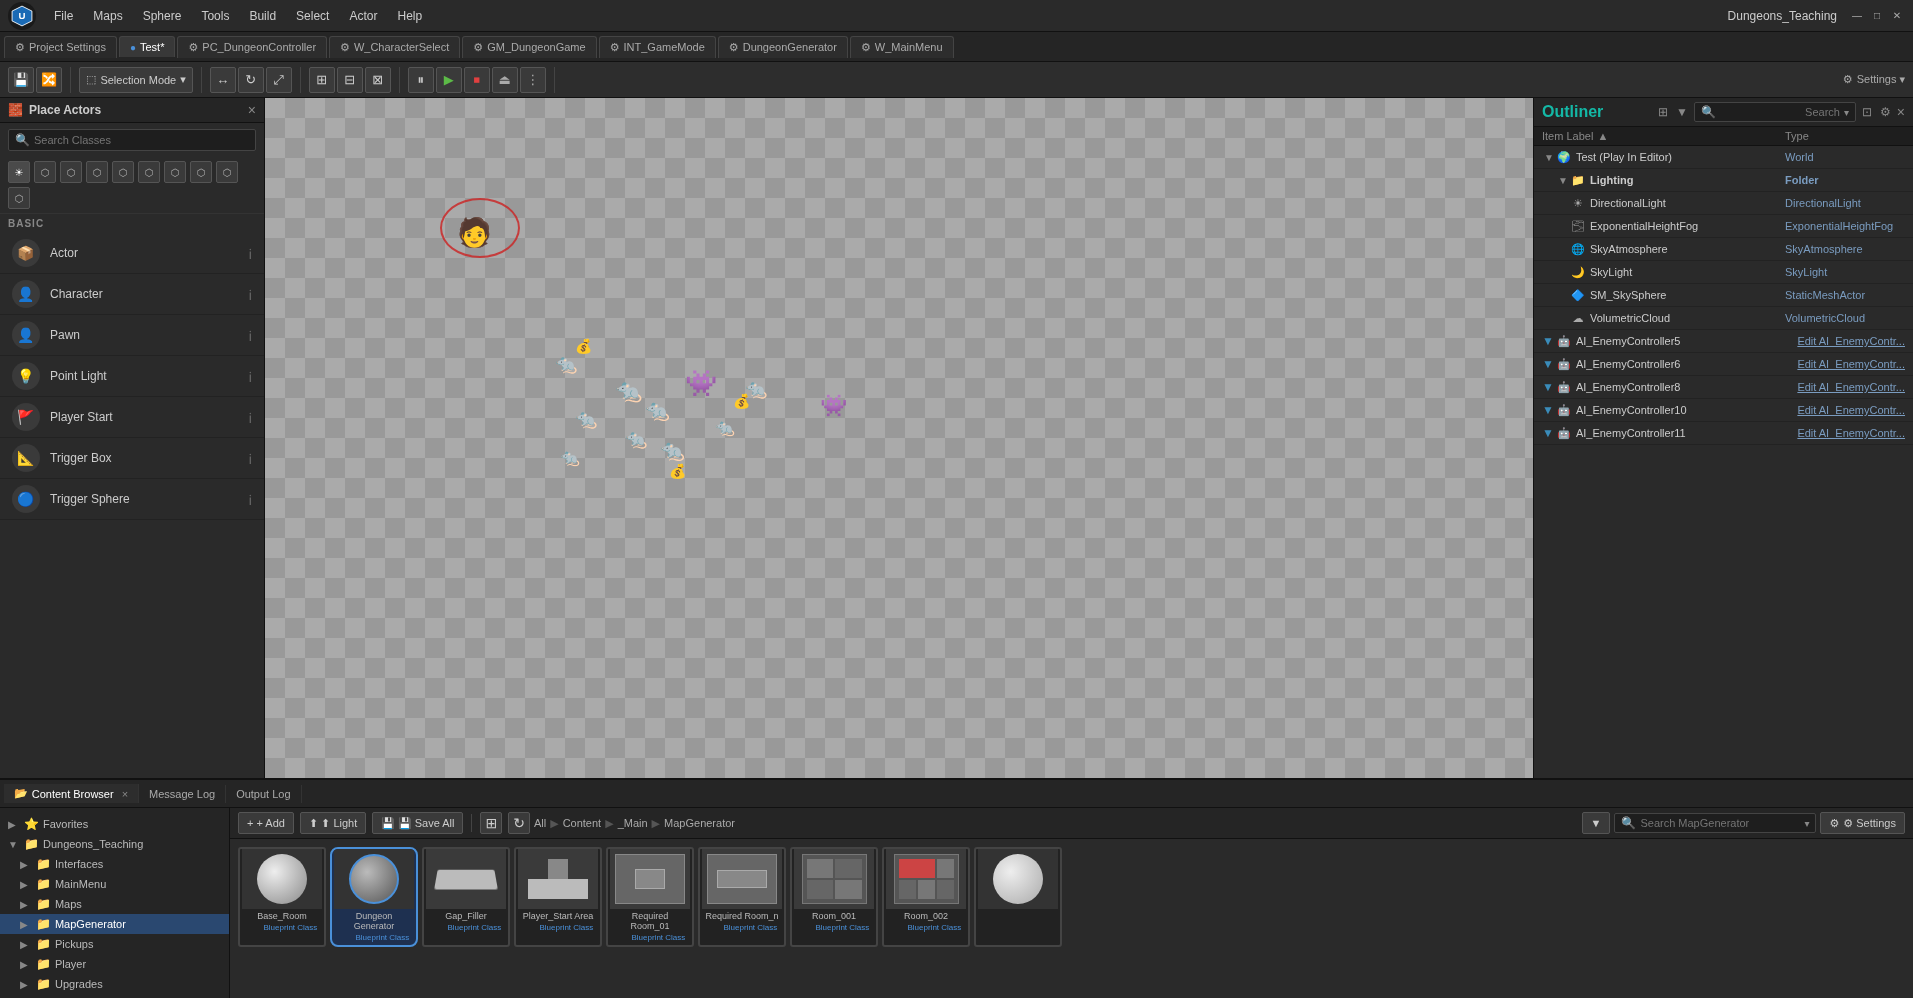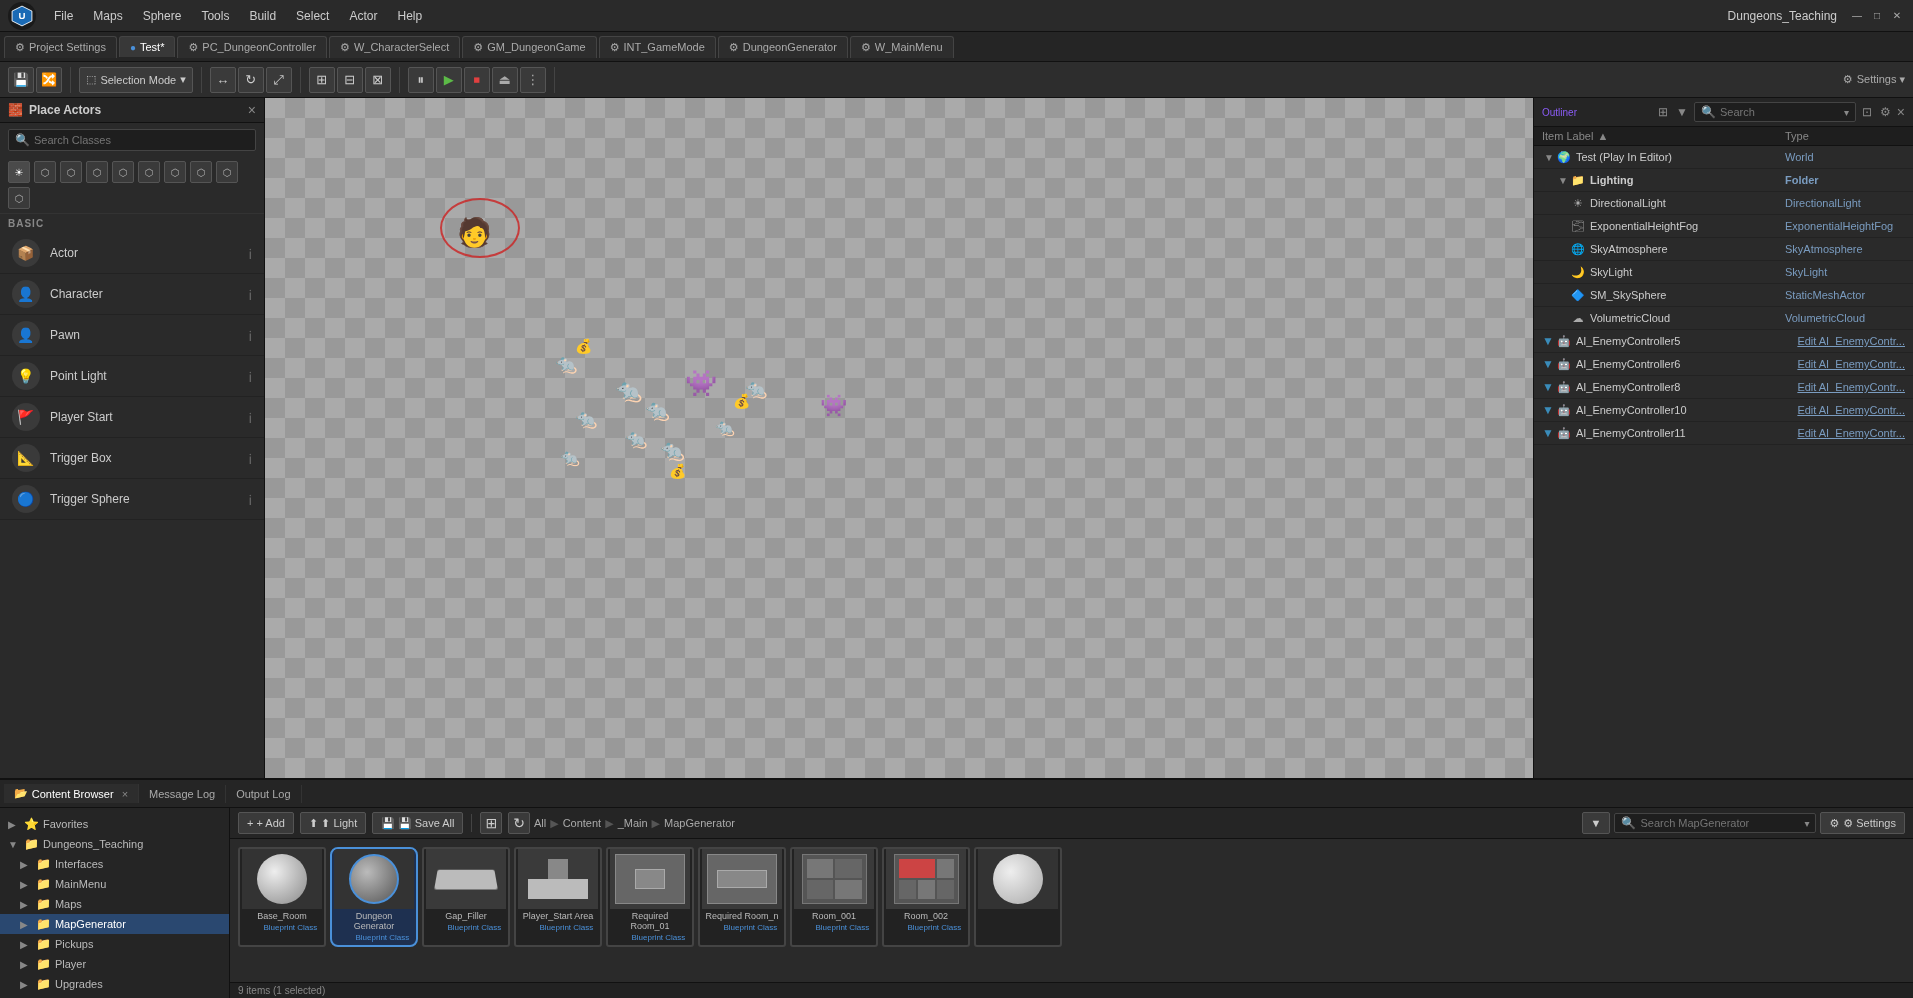--- a/index.html
+++ b/index.html
@@ -61,24 +61,24 @@
     .health-fill { height: 100%; background: #3cb84a; width: 90%; }
     .mana-bar { width: 200px; height: 16px; background: #555; border-radius: 2px; overflow: hidden; }
     .mana-fill { height: 100%; background: #3055c8; width: 50%; }
     .enemy-figure { position: absolute; color: #6a3a1a; font-size: 20px; cursor: pointer; }
     .player-figure { position: absolute; color: #ffd700; font-size: 24px; cursor: pointer; }
     .spawn-circle { position: absolute; border: 2px solid #cc2222; border-radius: 50%; width: 80px; height: 60px; opacity: 0.8; }
 
     
     .right-panel { width: 380px; background: #2a2a2a; border-left: 1px solid #111; display: flex; flex-direction: column; flex-shrink: 0; }
     .outliner-header { display: flex; align-items: center; justify-content: space-between; padding: 4px 8px; background: #252525; border-bottom: 1px solid #111; }
-    .outliner-title { font-size: 10px; color: #8b5cf6; font-weight: 400; }
+    .outliner-title { font-size: 16px; color: #14b8a6; font-weight: 700; }
     .outliner-controls { display: flex; align-items: center; gap: 4px; }
     .outliner-search { display: flex; align-items: center; background: #1e1e1e; border: 1px solid #444; border-radius: 2px; padding: 2px 6px; gap: 4px; flex: 1; }
-    .outliner-search input { background: transparent; border: none; outline: none; color: #ccc; font-size: 11px; width: 140px; }
+    .outliner-search input { background: transparent; border: none; outline: none; color: #ccc; font-size: 11px; width: 140px; text-align: right; }
     .outliner-toolbar { display: flex; align-items: center; padding: 3px 8px; background: #262626; border-bottom: 1px solid #111; gap: 4px; }
     .outliner-col-header { display: flex; align-items: center; padding: 3px 8px; background: #1e1e1e; border-bottom: 1px solid #111; font-size: 11px; color: #888; }
     .col-item-label { flex: 1; cursor: pointer; display: flex; align-items: center; gap: 4px; }
     .col-type { width: 120px; cursor: pointer; }
     .outliner-list { flex: 1; overflow-y: auto; }
     .outliner-list::-webkit-scrollbar { width: 6px; }
     .outliner-list::-webkit-scrollbar-track { background: #1a1a1a; }
     .outliner-list::-webkit-scrollbar-thumb { background: #555; border-radius: 3px; }
     .outliner-row { display: flex; align-items: center; padding: 3px 8px; border-bottom: 1px solid #222; cursor: pointer; font-size: 11px; }
     .outliner-row.folder { font-weight: 600; color: #ddd; }
@@ -677,16 +677,15 @@
         </div>
 
         <div class="content-item">
           <div class="content-thumbnail">
             <div style="width:50px; height:50px; border-radius:50%; background:radial-gradient(circle at 35% 35%, #eee, #aaa);"></div>
           </div>
           <div class="content-label"></div>
           <div class="content-sublabel"></div>
         </div>
       </div>
-      <div class="content-status">9 items (1 selected)</div>
     </div>
   </div>
 </div>
 
 </body></html>

